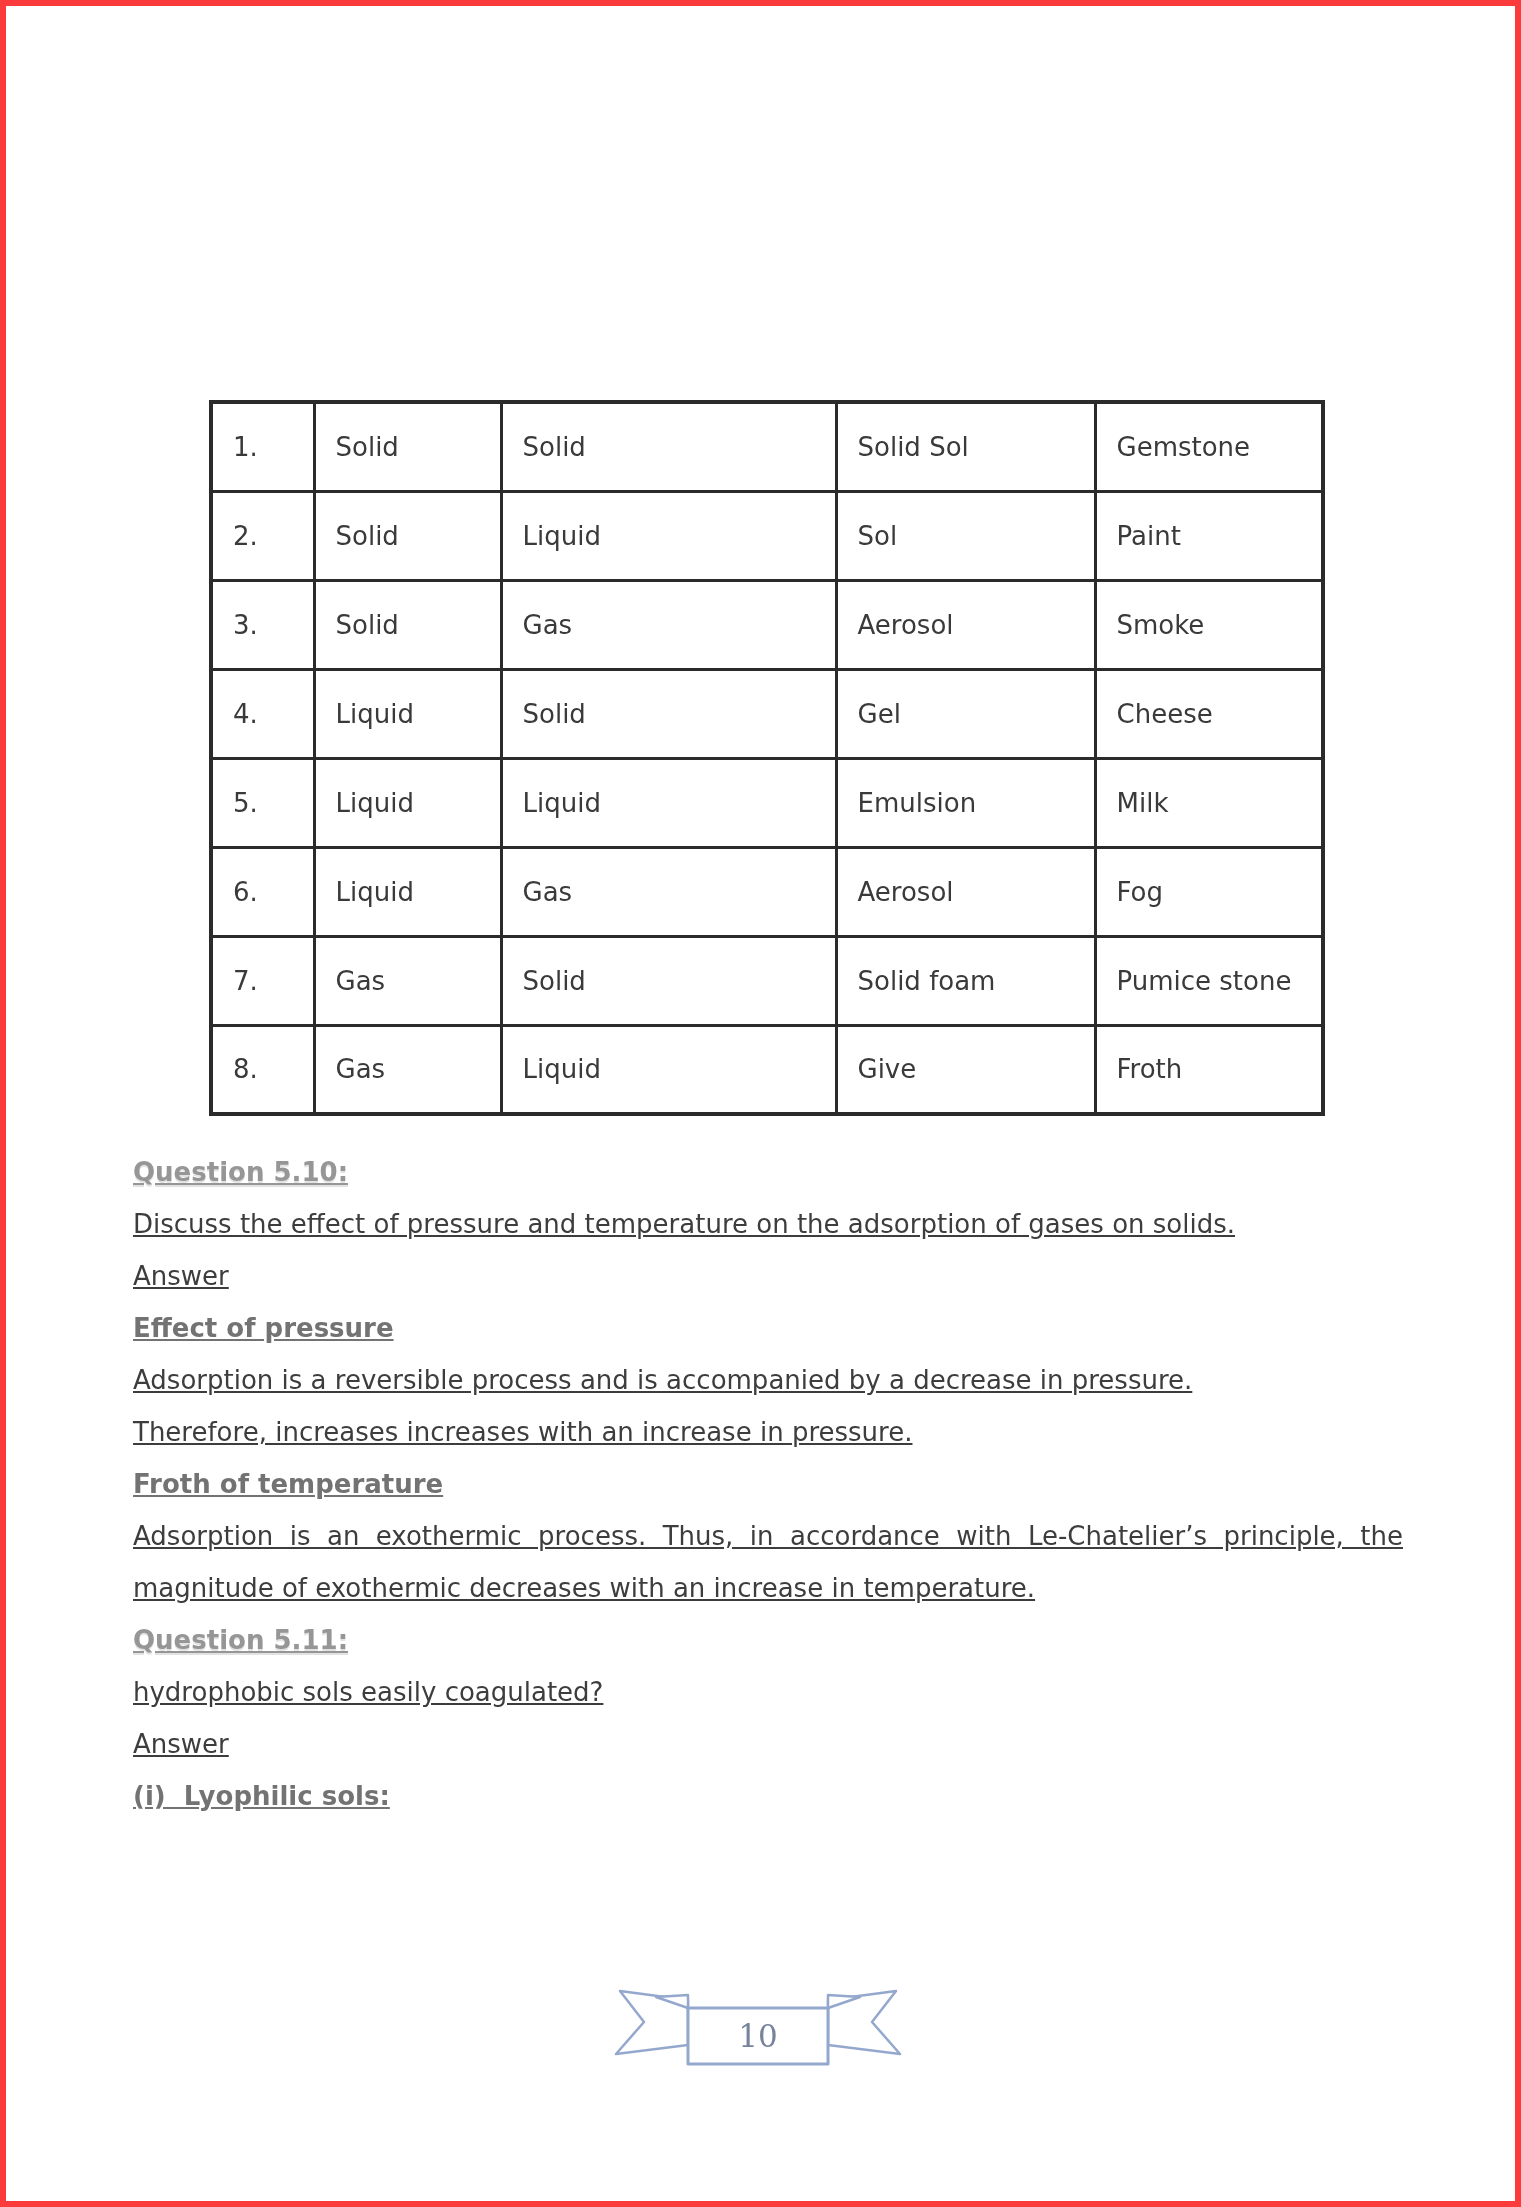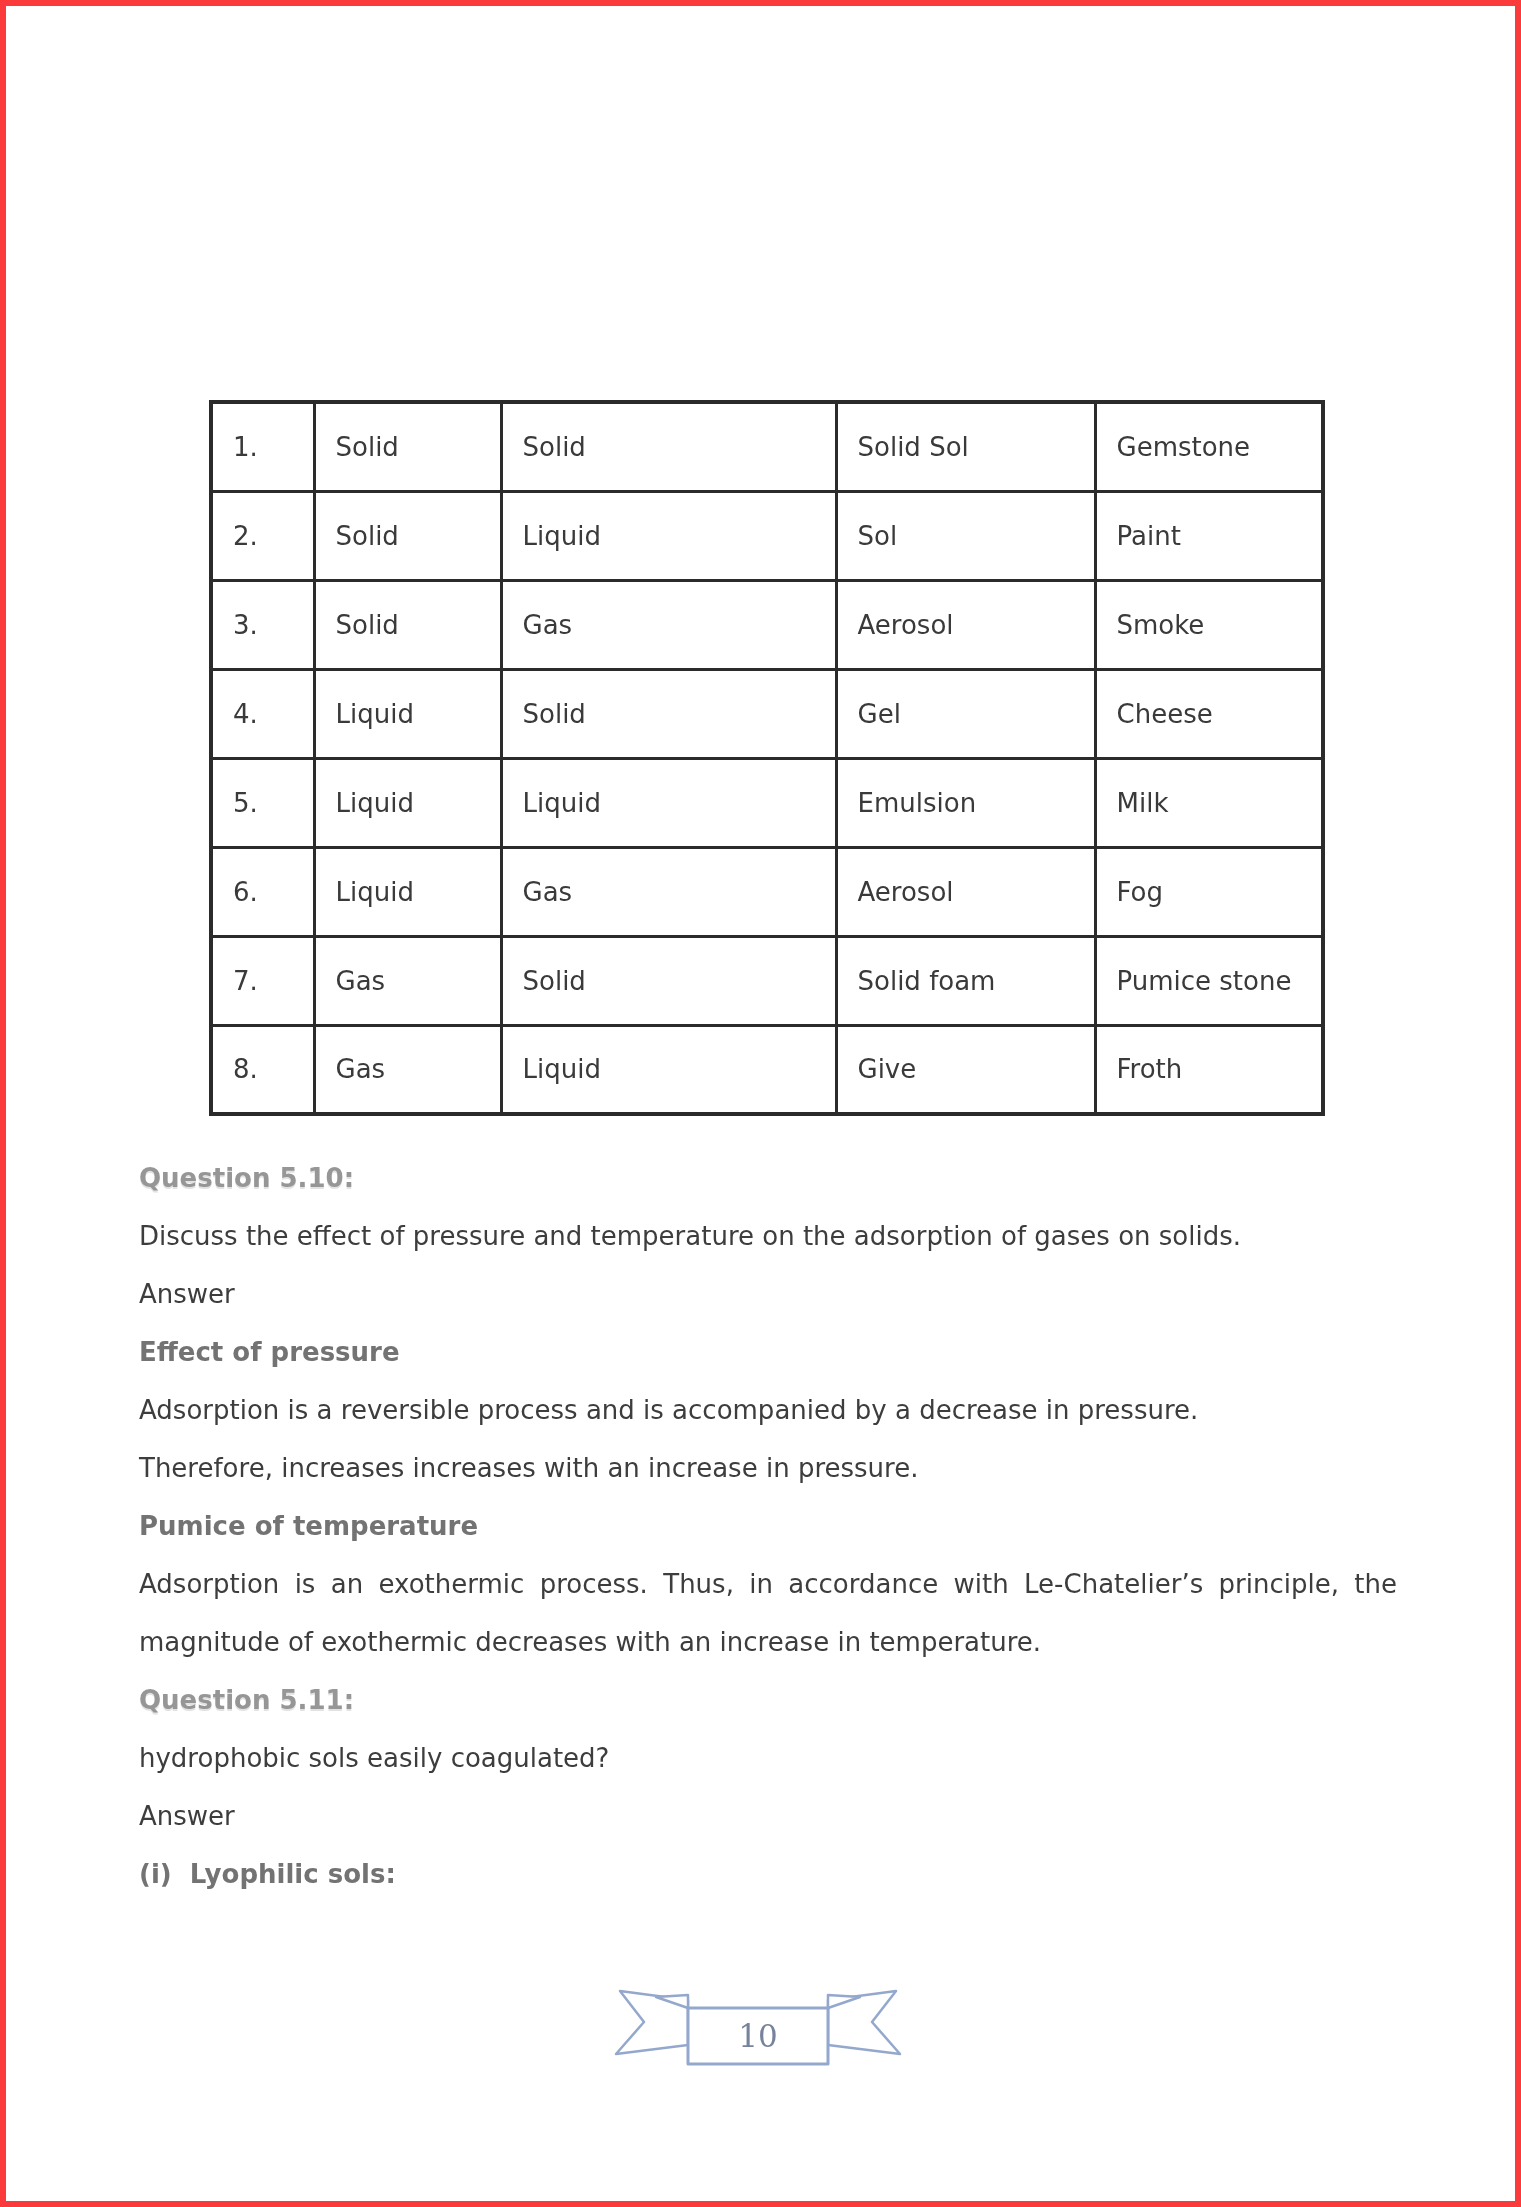--- a/index.html
+++ b/index.html
@@ -27,21 +27,21 @@
     border:3px solid #2b2b2b;
     font-size:26px; color:#3a3a3a;
     padding:0 0 0 20px; vertical-align:middle;
     overflow:hidden; white-space:nowrap;
   }
   
   .content {
     position:absolute; left:133px; top:1146px; width:1270px;
     font-size:26px; line-height:52px; color:#3d3d3d;
   }
-  .content > div { margin:6px; }
+  .content > div { margin:0;text-decoration:underline; }
   .q-label {
     color:#969696; font-weight:bold;
     text-shadow:0 2px 0 #e2e2e2;
   }
   .bold-heading { color:#737373; font-weight:bold; white-space:pre-wrap; }
   .gap-top { margin-top:52px; }
   .just-line { text-align:justify; text-align-last:justify; }
   
   .ribbon {
     position:absolute; left:612px; top:1988px;
@@ -126,21 +126,21 @@
     </tbody>
 </table>
 
 <div class="content">
   <div class="q-label">Question 5.10:</div>
   <div>Discuss the effect of pressure and temperature on the adsorption of gases on solids.</div>
   <div>Answer</div>
   <div class="bold-heading">Effect of pressure</div>
   <div>Adsorption is a reversible process and is accompanied by a decrease in pressure.</div>
   <div>Therefore, increases increases with an increase in pressure.</div>
-  <div class="bold-heading">Pumice of temperature</div>
+  <div class="bold-heading">Froth of temperature</div>
   <div class="just-line">Adsorption is an exothermic process. Thus, in accordance with Le-Chatelier’s principle, the</div>
   <div>magnitude of exothermic decreases with an increase in temperature.</div>
   <div class="q-label gap-top">Question 5.11:</div>
   <div>hydrophobic sols easily coagulated?</div>
   <div>Answer</div>
   <div class="bold-heading">(i)  Lyophilic sols:</div>
 </div>
 
 <div class="ribbon">
   <svg width="292" height="84" viewBox="0 0 292 84" xmlns="http://www.w3.org/2000/svg">

